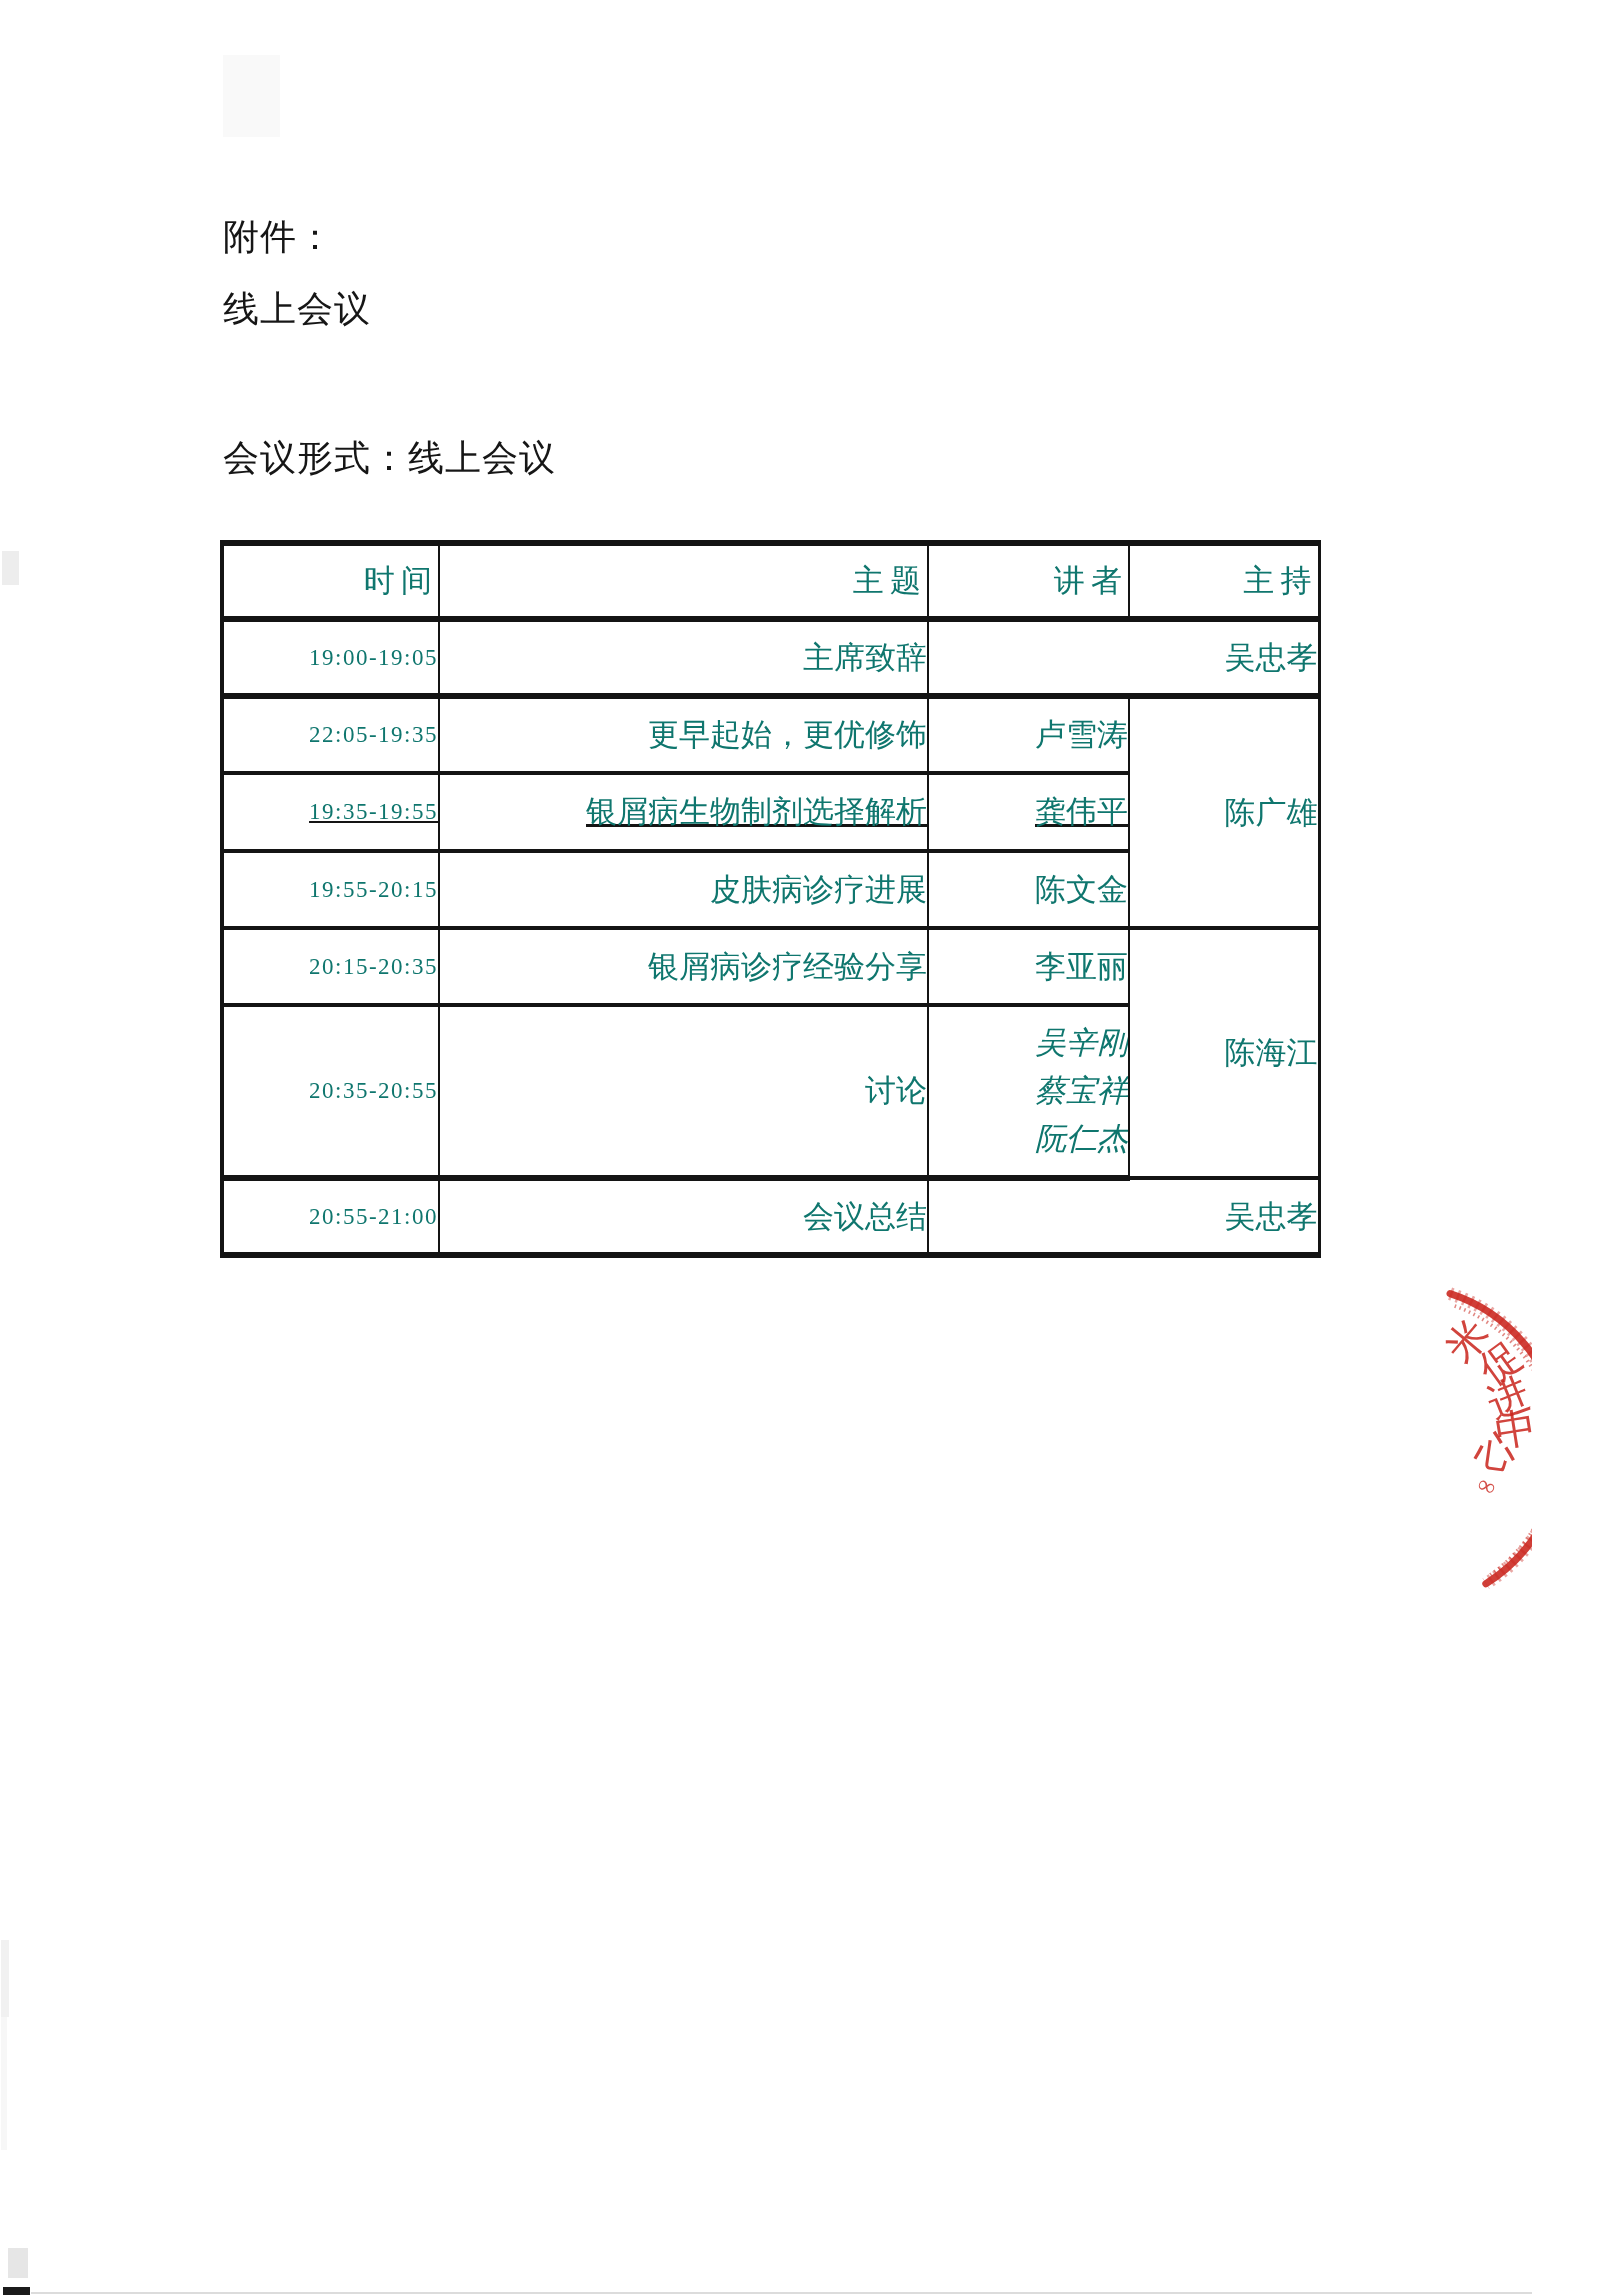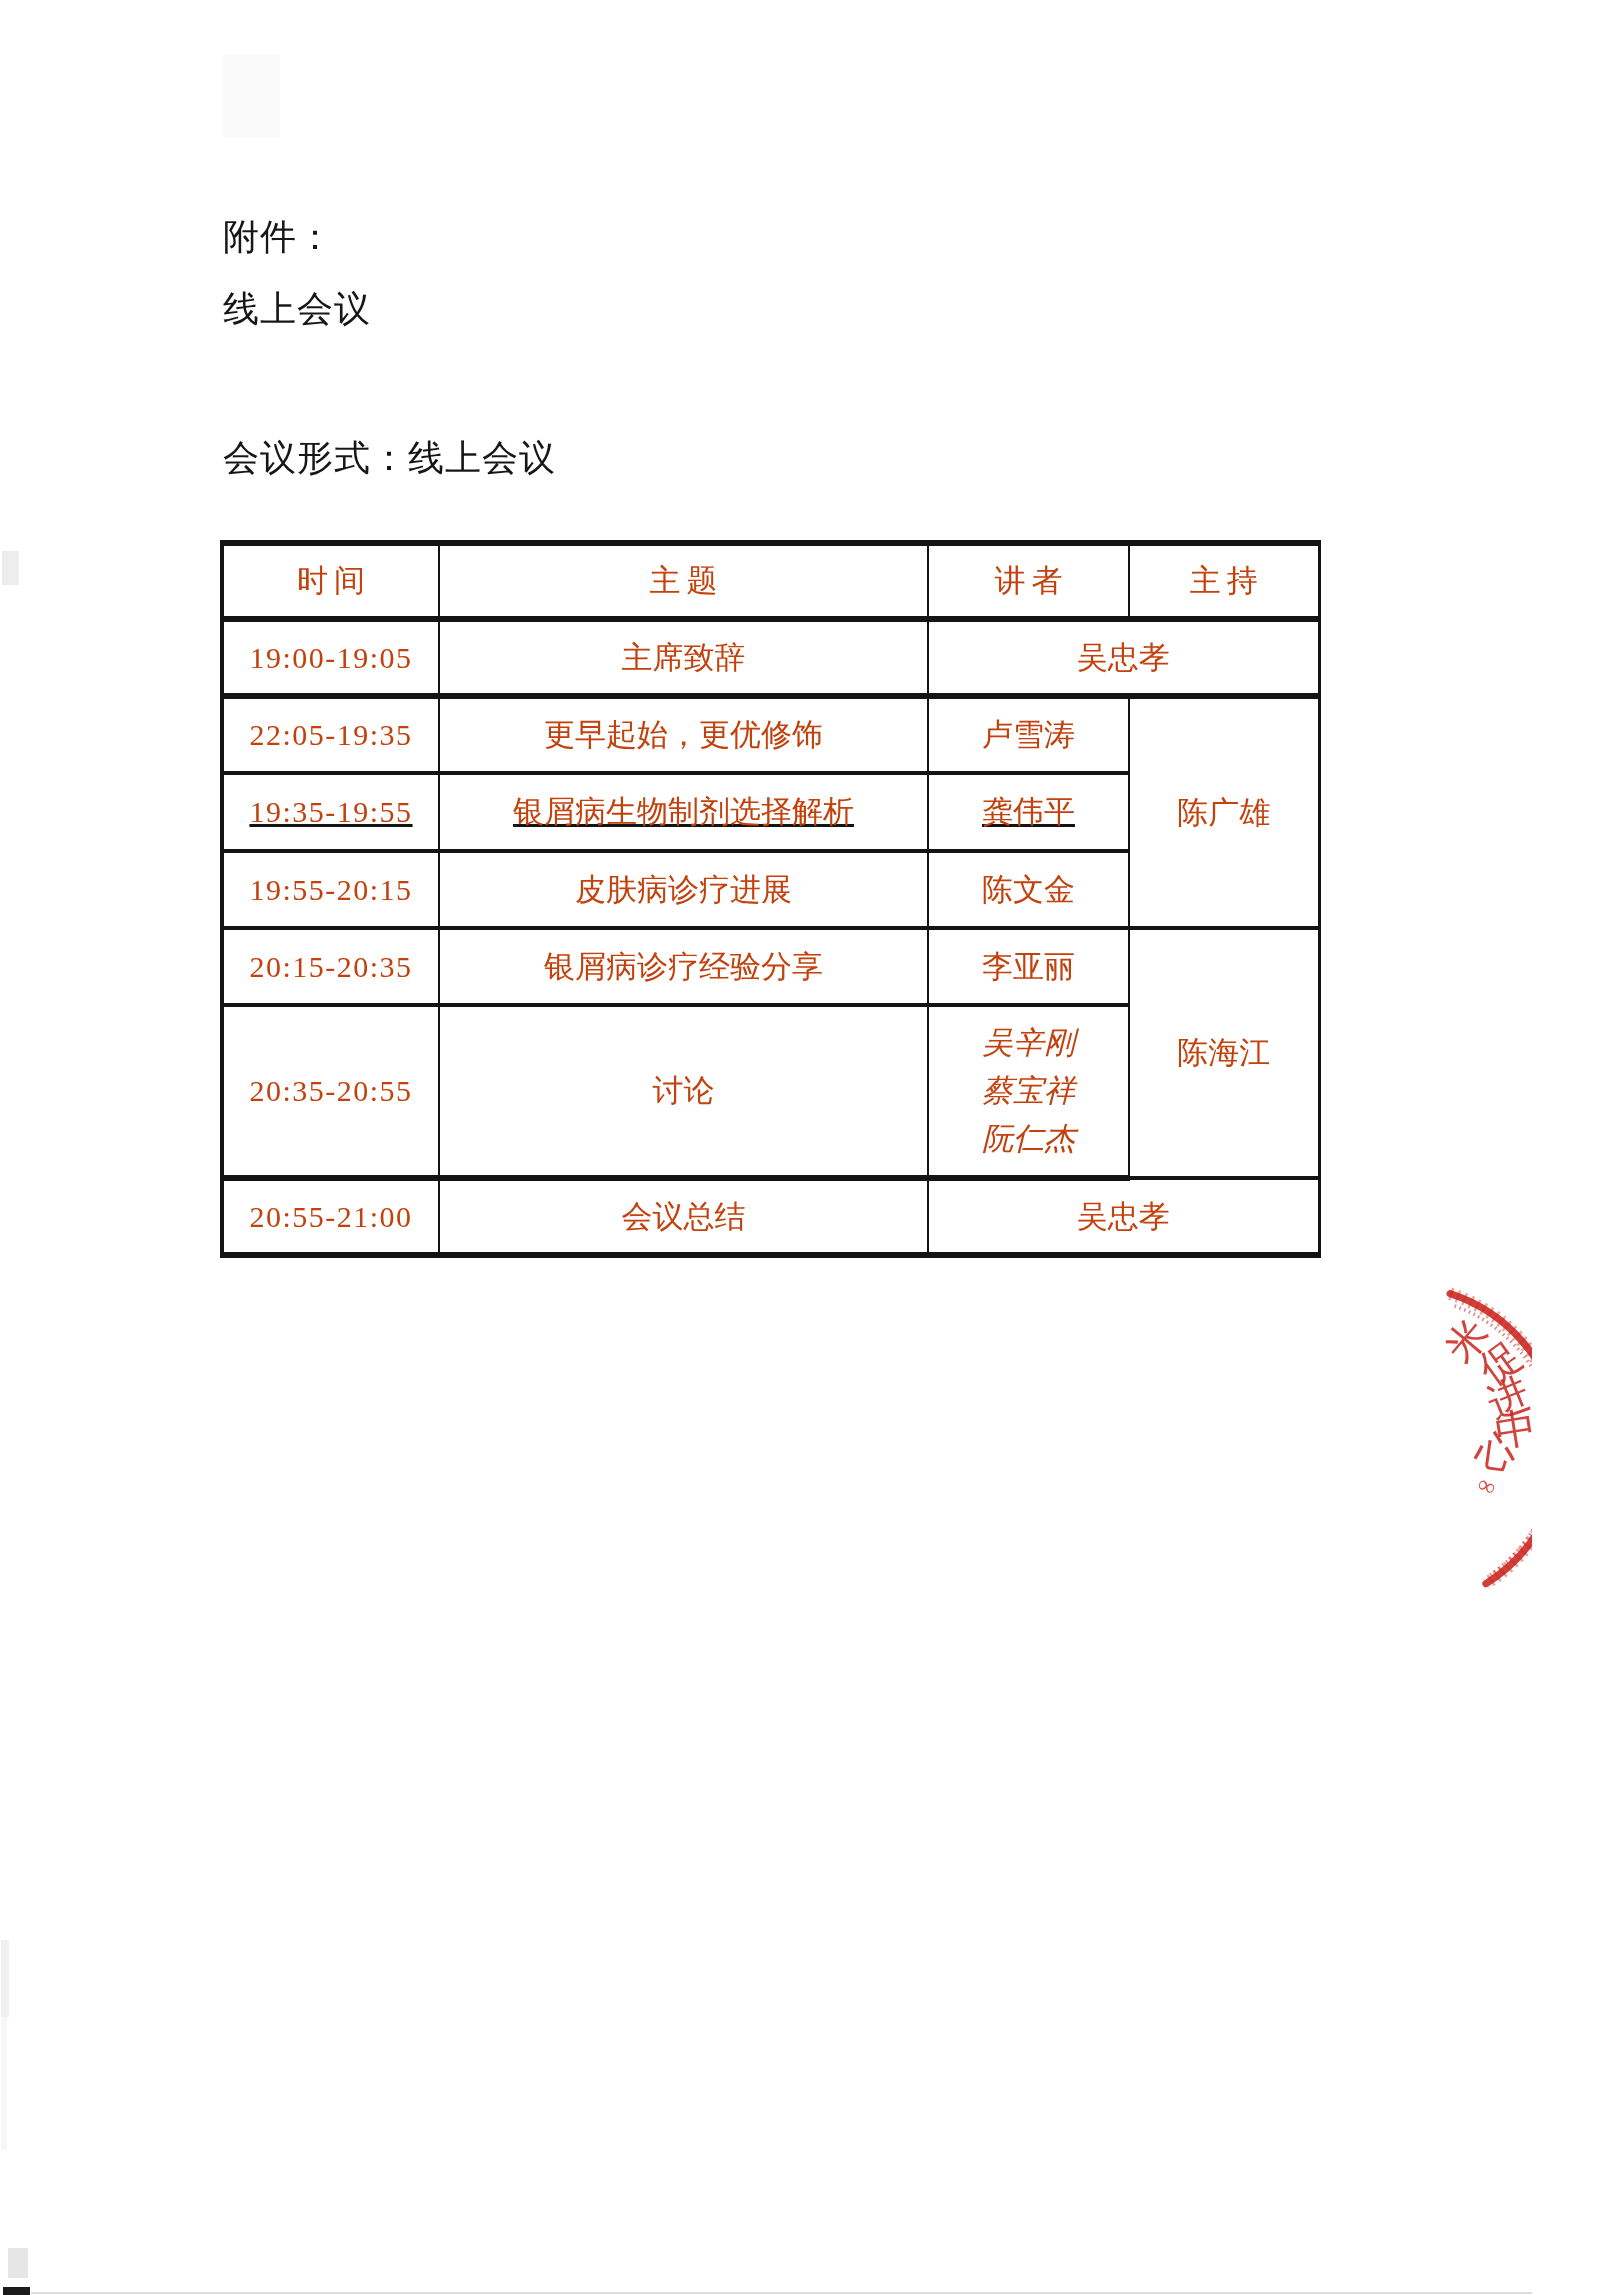--- a/index.html
+++ b/index.html
@@ -36,26 +36,26 @@
   table.agenda{
     position:absolute;left:220px;top:540px;
     width:1097px;
     border-collapse:collapse;table-layout:fixed;
   }
   .c1{width:217px;}.c2{width:489px;}.c3{width:201px;}.c4{width:190px;}
   .agenda th,.agenda td{
     border:2.6px solid #141414;
     border-top-width:4.6px;border-bottom-width:4.6px;
     padding:0;margin:0;
-    text-align:center;vertical-align:middle;
-    font-size:31px;font-weight:500;color:#c2410c;
+    text-align:right;vertical-align:middle;
+    font-size:31px;font-weight:500;color:#0f766e;
     overflow:hidden;
   }
   .agenda th{font-size:31px;letter-spacing:6.1px;padding-left:6.1px;}
-  .agenda .time{font-size:30px;letter-spacing:1.5px;}
+  .agenda .time{font-size:23px;letter-spacing:1.5px;}
   .agenda tr{height:77px;}
   .agenda tr.hdr{height:76px;}
   .agenda tr.r3{height:78px;text-decoration:underline;}
   .agenda tr.r6{height:173px;}
   .agenda tr.hdr th{border-top-width:6.1px;border-bottom-width:6.1px;}
   .agenda tr.r1 td{border-bottom-width:6.1px;}
   .agenda tr.r6 td{border-bottom-width:6.1px;}
   .agenda tr.r7 td{border-bottom-width:6.6px;}
   .agenda .edge-l{border-left-width:4.1px;}
   .agenda .edge-r{border-right-width:3.6px;}

